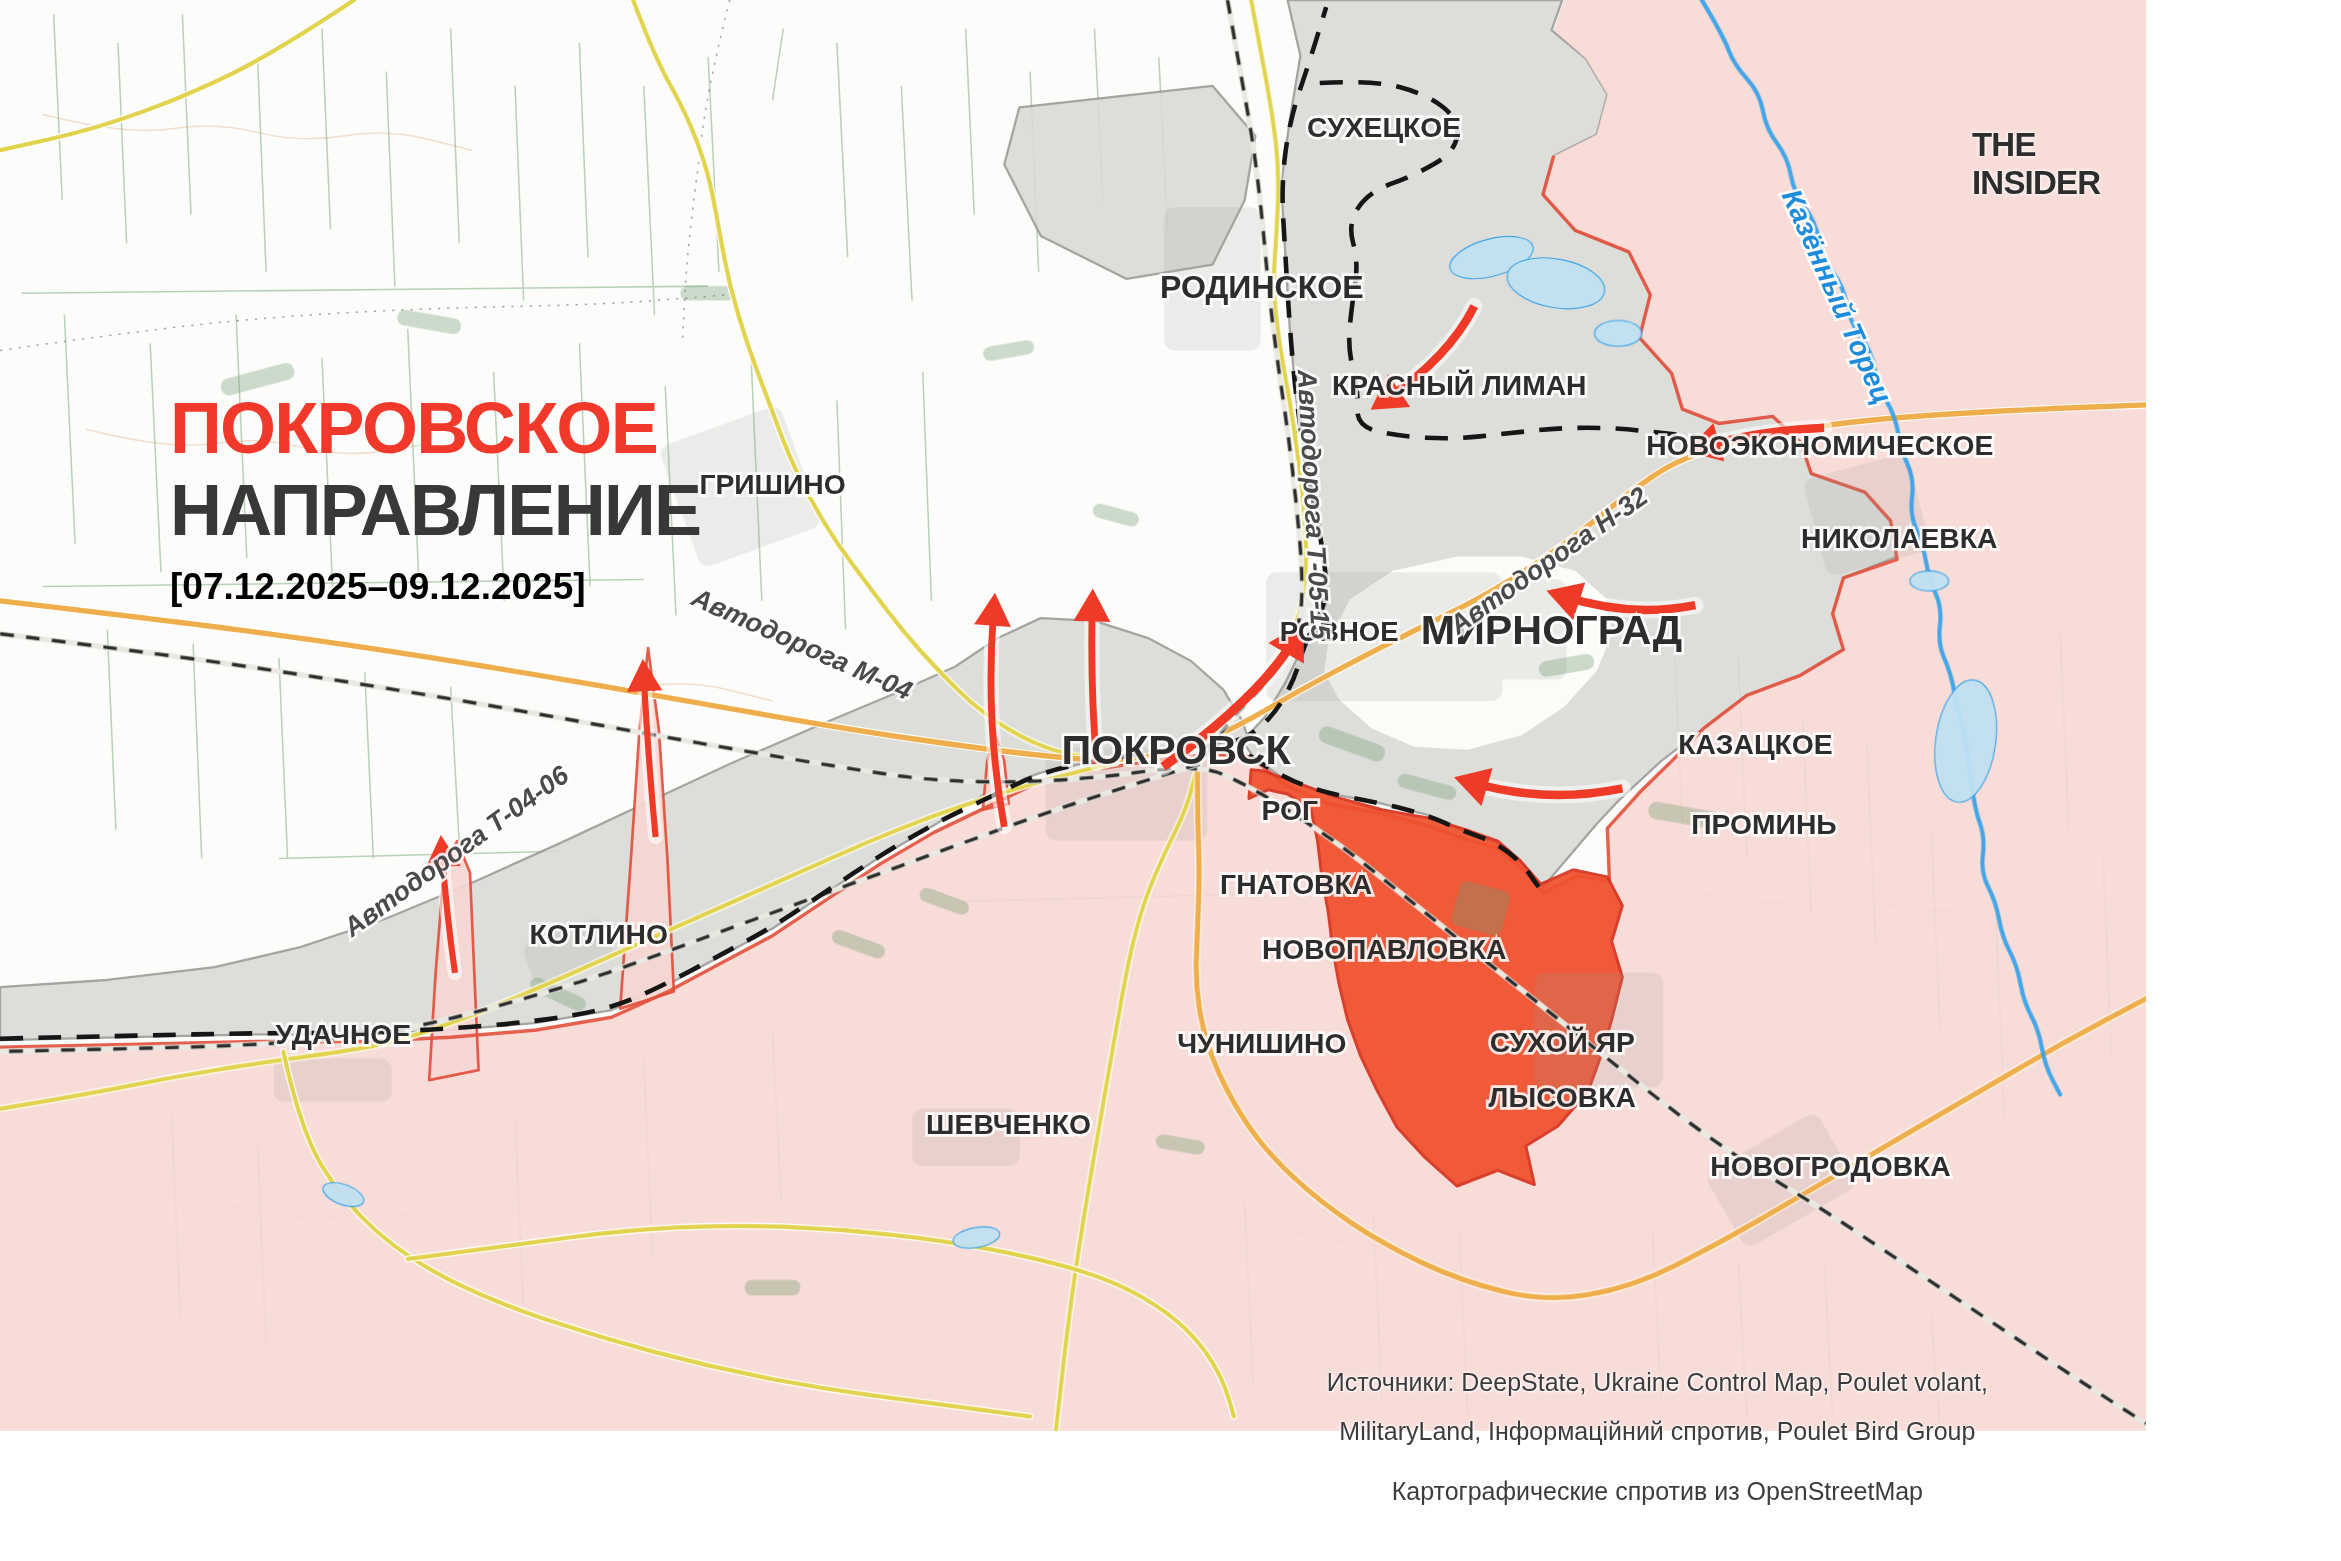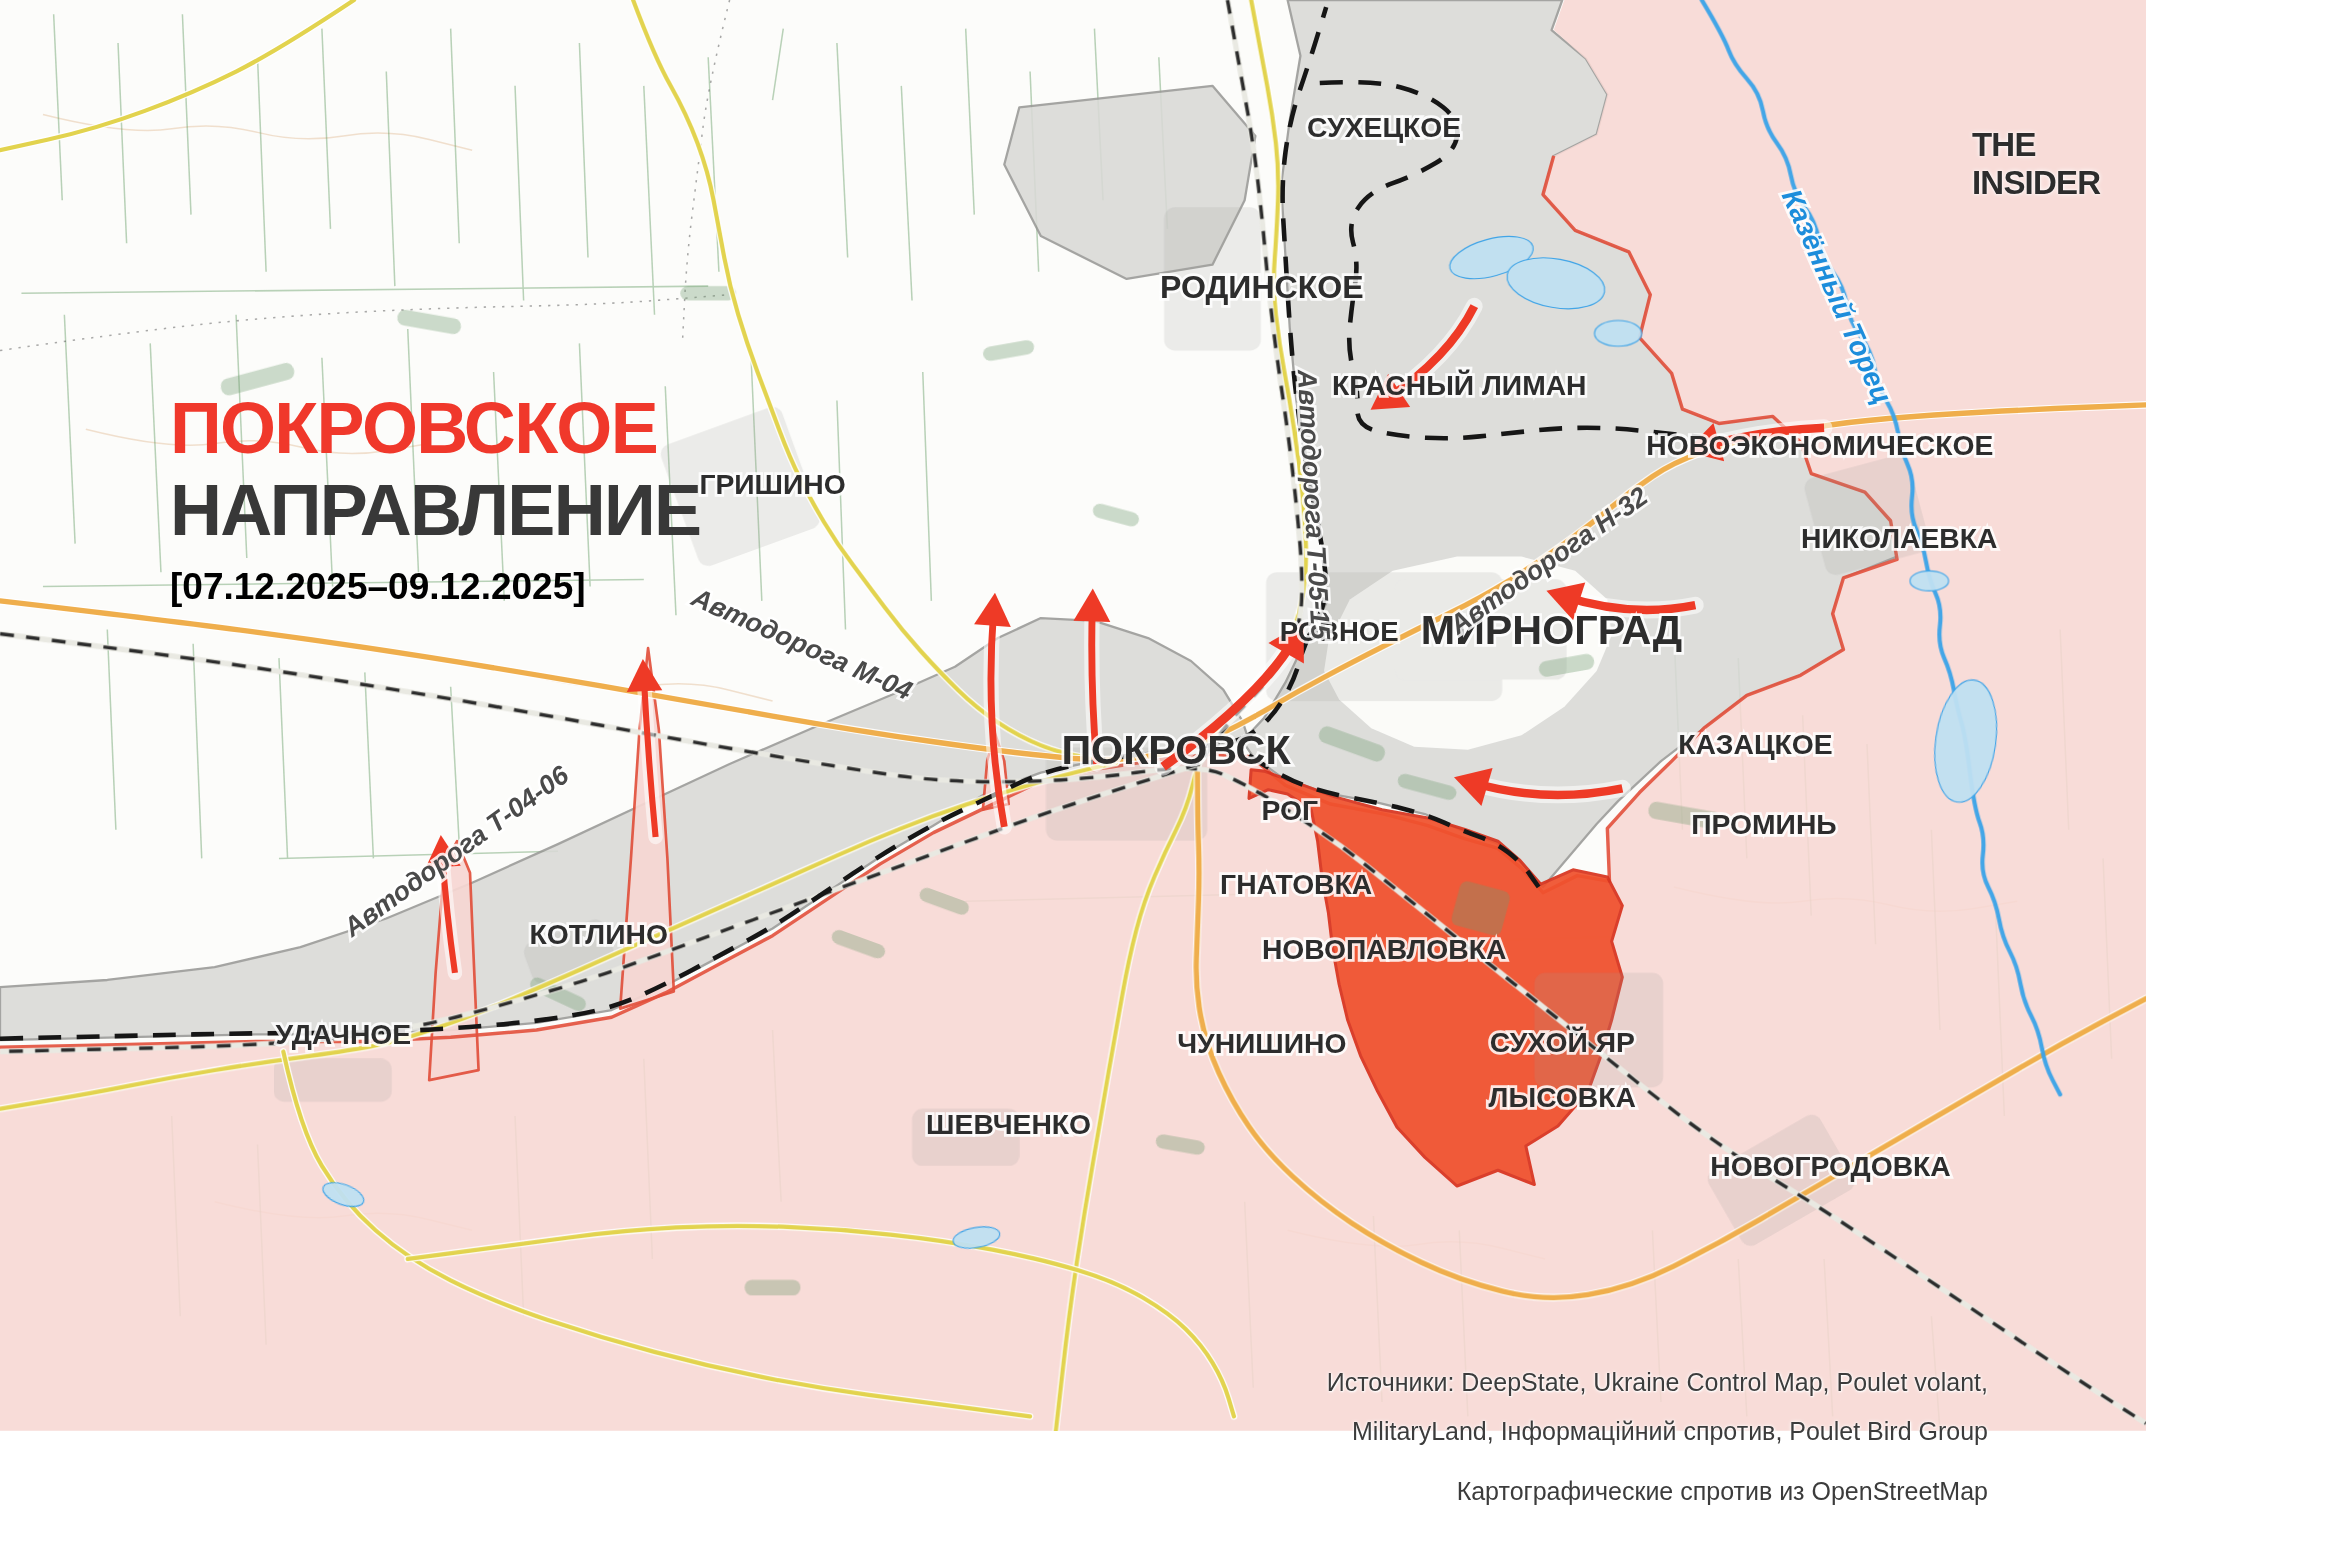--- a/index.html
+++ b/index.html
@@ -7,21 +7,21 @@
        font-family:"Liberation Sans","DejaVu Sans",sans-serif;}
   #stage{position:absolute;inset:0;width:2146px;height:1561px;}
   svg{position:absolute;inset:0;display:block;}
   .overlay{position:absolute;pointer-events:none;}
   #title-block{left:170px;top:392px;line-height:1;}
   #title-red{font-weight:bold;font-size:72px;letter-spacing:-1.7px;}
   #title-dark{font-weight:bold;font-size:72px;letter-spacing:-1.7px;margin-top:10px;}
   #date-range{font-weight:bold;font-size:37px;margin-top:22px;letter-spacing:0px;}
   #brand{top:126px;left:1972px;font-weight:bold;font-size:33px;letter-spacing:-0.8px;
          text-shadow:0 0 5px #fff,0 0 1.7px #fff;}
-  #sources{right:158px;top:1358px;text-align:right;font-size:25px;line-height:1.95;
+  #sources{right:158px;top:1358px;text-align:center;font-size:25px;line-height:1.95;
            text-shadow:0 0 4.2px #fff,0 0 1.7px #fff,0.8px 0.8px 1.7px #fff;}
   #sources .gap{margin-top:11.7px;}
 </style>
 </head>
 <body>
 
 <div id="stage">
   <svg id="map-svg" viewBox="0 0 2808 1872">
       <rect x="0" y="0" width="2808" height="1872" fill="#fcfcfa"></rect>
       <g stroke="#e2bd96" stroke-width="2" fill="none" opacity="0.45">

